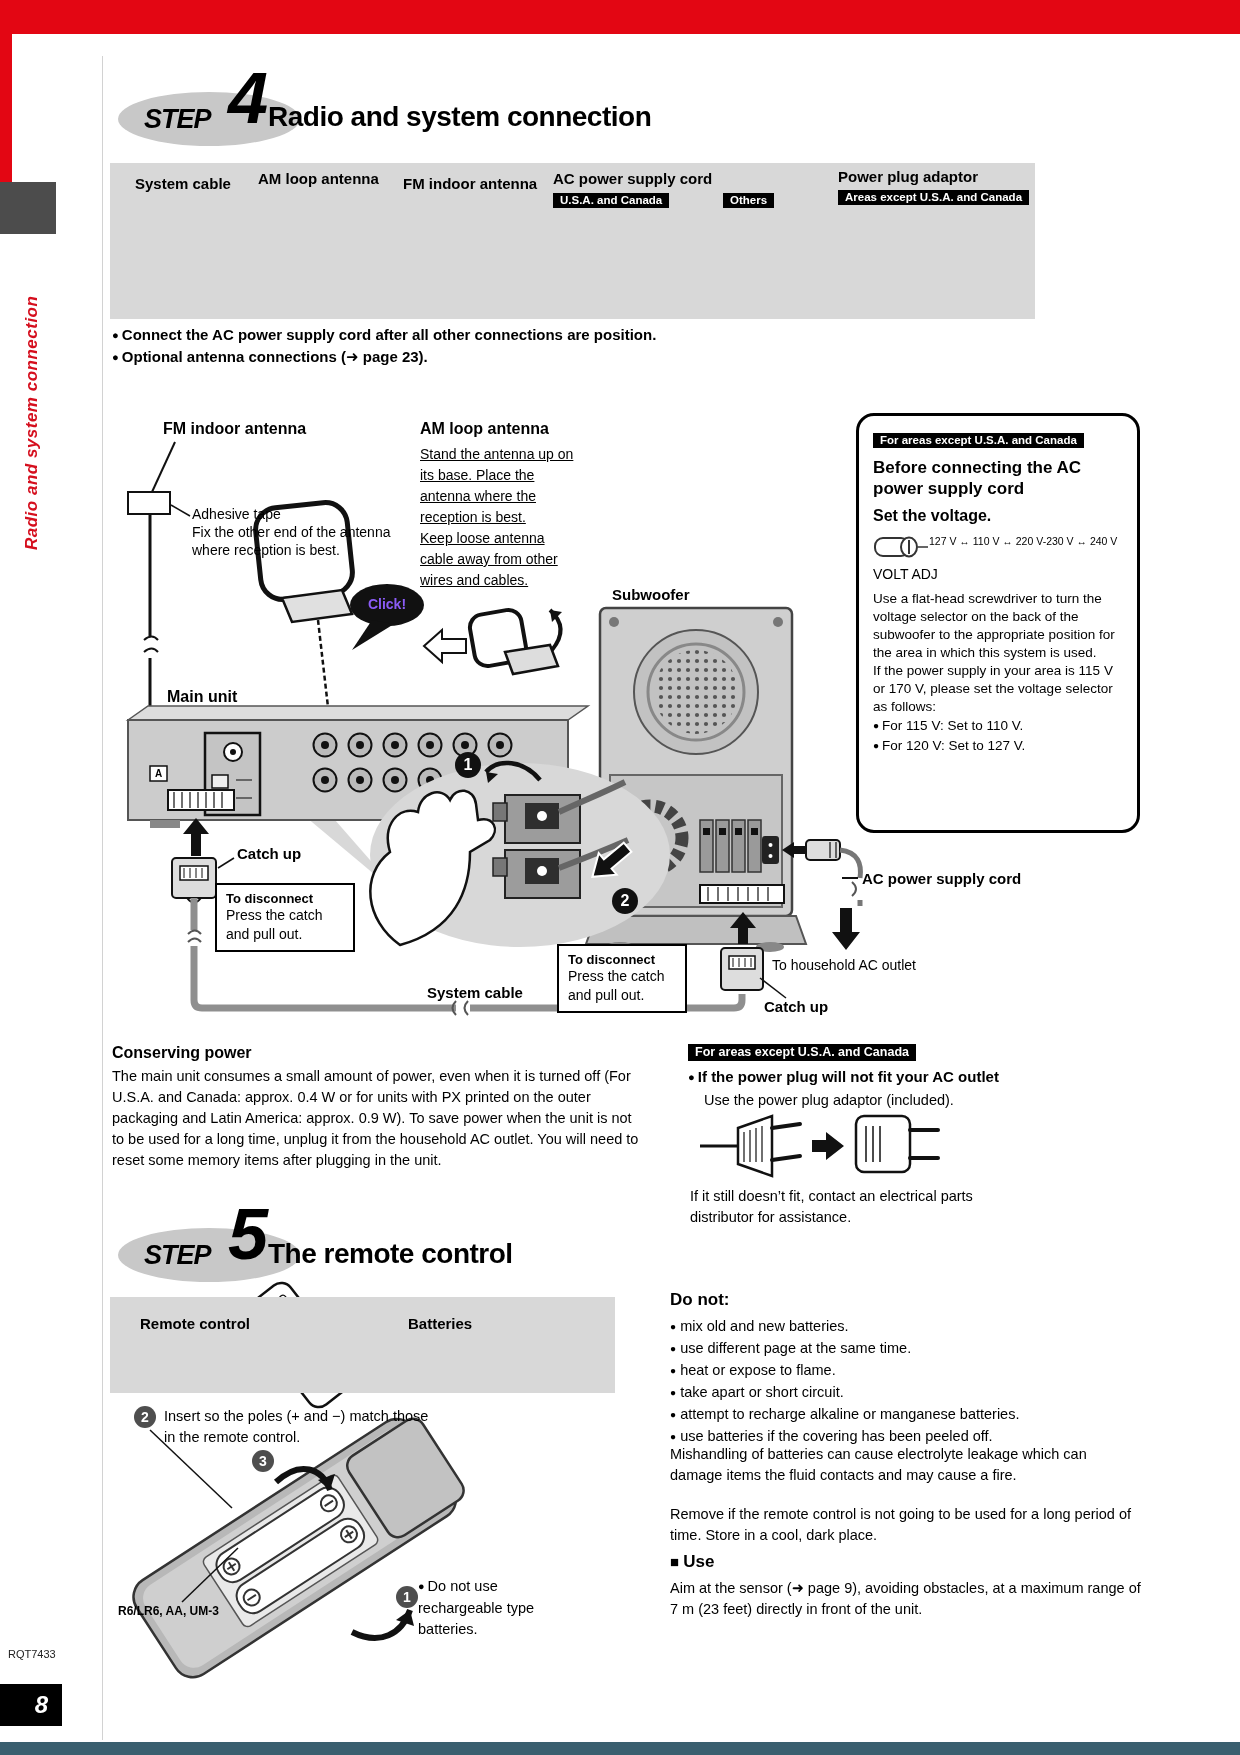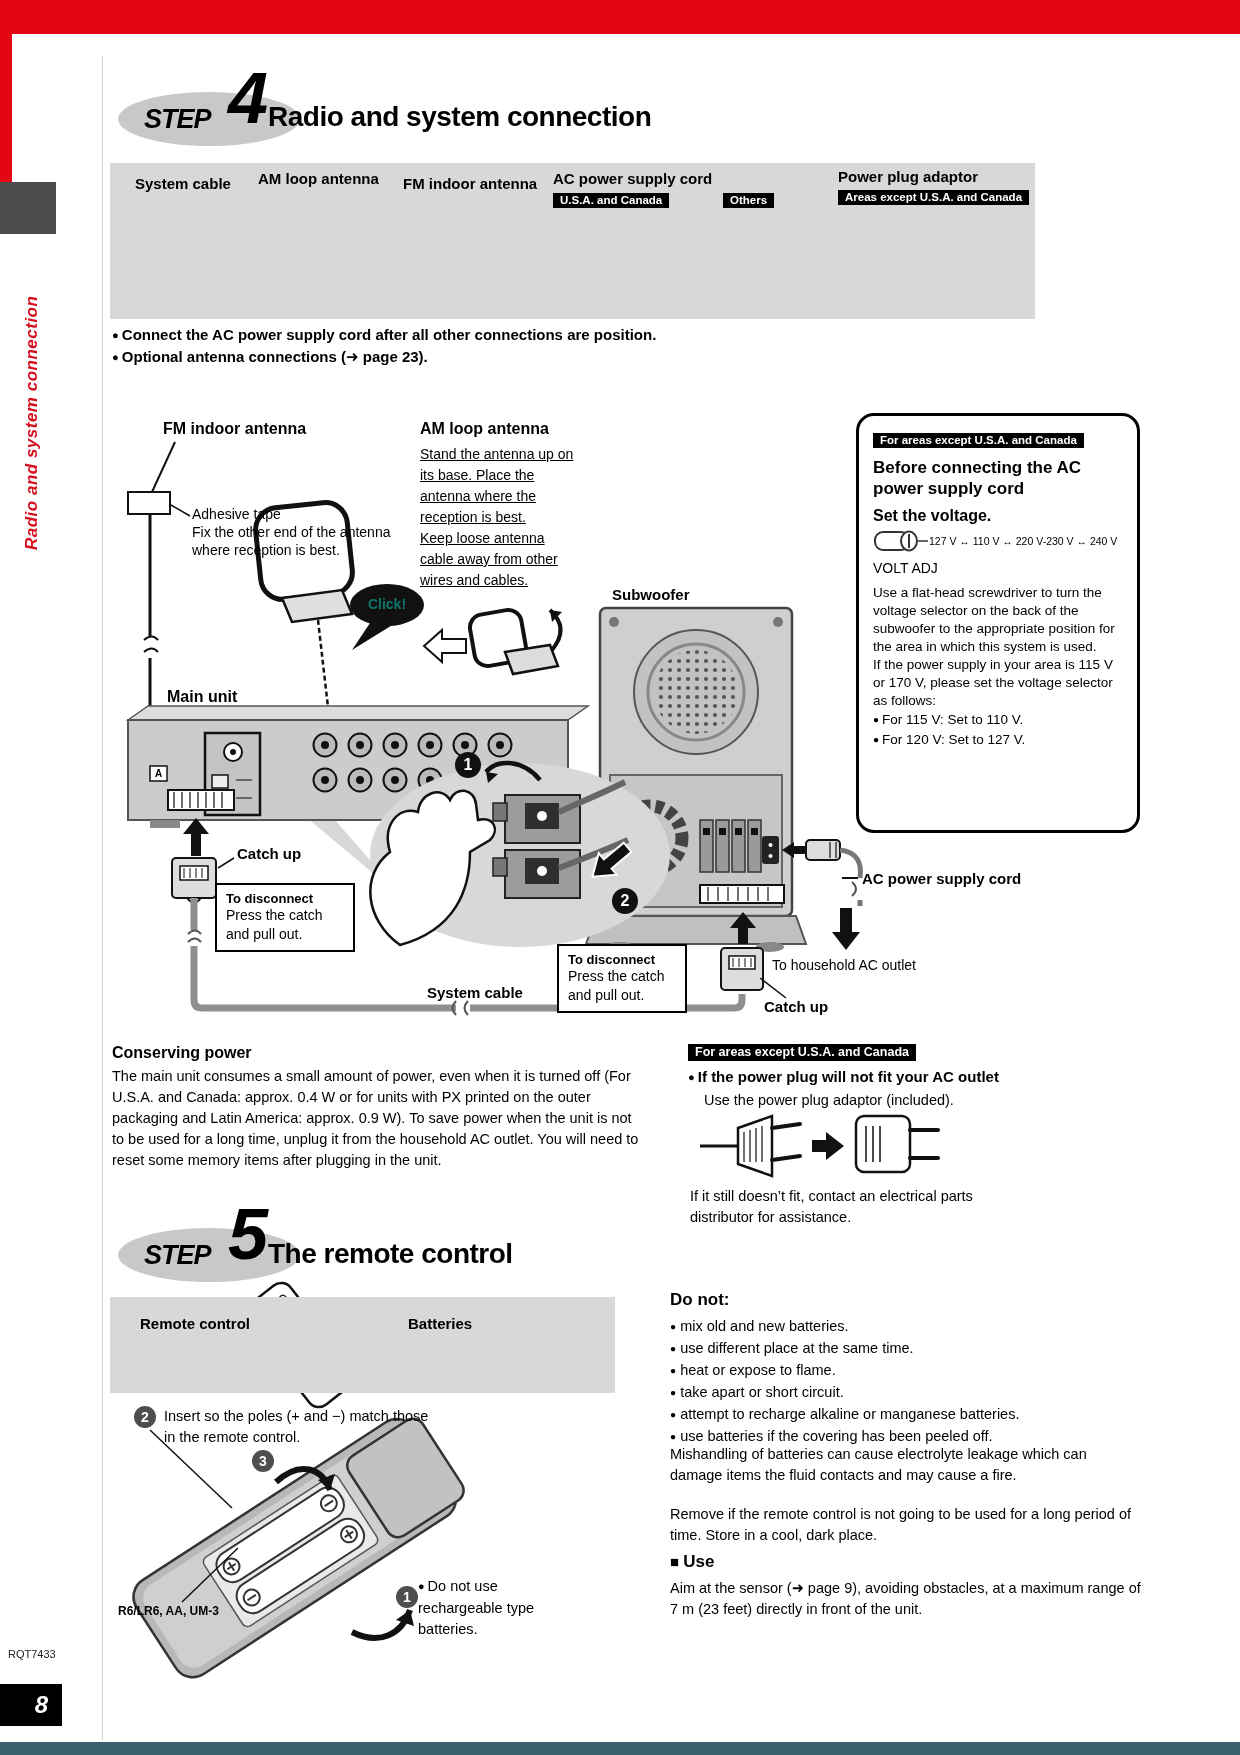--- a/index.html
+++ b/index.html
@@ -40,21 +40,21 @@
   .callout .ttl{font-weight:bold;font-size:13px;}
   .callout .ln{font-size:14px;line-height:19px;}
   .round-panel{border:3px solid #000;border-radius:18px;background:#fff;box-sizing:border-box;
                padding:14px 14px 10px;}
   .vp-head{font-weight:bold;font-size:17px;line-height:21px;margin-top:9px;}
   .vp-sub{font-weight:bold;font-size:16px;margin-top:8px;}
   .vp-scale{font-size:10.5px;white-space:nowrap;}
   .vp-volt{font-size:14px;margin-top:7px;}
   .vp-body{font-size:13.5px;line-height:18px;margin-top:8px;}
   .vp-bul{font-size:13.5px;line-height:19px;}
-  .click-txt{color:#0f766e;font-weight:bold;font-size:14px;text-align:center;}
+  .click-txt{color:#8b5cf6;font-weight:bold;font-size:14px;text-align:center;}
   .badge{background:#111;color:#fff;border-radius:50%;width:26px;height:26px;display:flex;
          align-items:center;justify-content:center;font-weight:bold;font-size:16px;}
   .badge.sm{width:22px;height:22px;font-size:14px;background:#4e4e4e;}
   .porta{font-size:10px;font-weight:bold;}
   ul.plain{list-style:none;margin:0;padding:0;}
   ul.plain li{font-size:14.5px;line-height:21px;}
   ul.plain li::before{content:"\25CF";font-size:.7em;margin-right:4px;position:relative;top:-1px;}
   .usehead{font-weight:bold;font-size:17px;}
   .usehead::before{content:"\25A0\00a0";font-size:15px;}
   .rlabel{font-weight:bold;font-size:12px;}
@@ -426,21 +426,21 @@
   <div class="abs t14" data-name="household-outlet-label" style="left:772px;top:956px;">To household AC outlet</div>
   <div class="abs h15" data-name="catch-up-label-2" style="left:764px;top:998px;">Catch up</div>
 
   <div class="abs badge" data-name="step-badge-1" style="left:455px;top:752px;">1</div>
   <div class="abs badge" data-name="step-badge-2" style="left:612px;top:888px;">2</div>
 
   <div class="abs round-panel" data-name="voltage-panel" style="left:856px;top:413px;width:284px;height:420px;">
     <span class="tag" data-name="voltage-panel-tag">For areas except U.S.A. and Canada</span>
     <div class="vp-head" data-name="voltage-panel-heading">Before connecting the AC power supply cord</div>
     <div class="vp-sub" data-name="voltage-panel-subheading">Set the voltage.</div>
-    <div style="display:flex;align-items:center;margin-top:4px;">
+    <div style="display:flex;align-items:flex-start;margin-top:10px;">
       <svg data-name="voltage-selector-icon" width="56" height="24" viewBox="0 0 56 24">
         <rect x="2" y="3" width="34" height="18" rx="8" fill="#fff" stroke="#333" stroke-width="2"></rect>
         <ellipse cx="36" cy="12" rx="8" ry="9.5" fill="#fff" stroke="#333" stroke-width="2"></ellipse>
         <line x1="36" y1="5" x2="36" y2="19" stroke="#333" stroke-width="2"></line>
         <line x1="45" y1="12" x2="55" y2="12" stroke="#333" stroke-width="1.5"></line>
       </svg>
       <span class="vp-scale" data-name="voltage-scale">127 V ↔ 110 V ↔ 220 V-230 V ↔ 240 V</span>
     </div>
     <div class="vp-volt" data-name="volt-adj-label">VOLT ADJ</div>
     <div class="vp-body prel" data-name="voltage-panel-body">Use a flat-head screwdriver to turn the voltage selector on the back of the subwoofer to the appropriate position for the area in which this system is used.
@@ -471,21 +471,21 @@
 in the remote control.</div>
 
   <div class="abs badge sm" data-name="install-badge-3" style="left:252px;top:1450px;background:#4e4e4e;">3</div>
   <div class="abs badge sm" data-name="install-badge-1" style="left:396px;top:1586px;background:#4e4e4e;">1</div>
   <div class="abs rlabel" data-name="battery-type-label" style="left:118px;top:1604px;">R6/LR6, AA, UM-3</div>
   <div class="abs t145 bul" data-name="no-rechargeable-note" style="left:418px;top:1576px;width:132px;">Do not use rechargeable type batteries.</div>
 
   <div class="abs usehead" data-name="do-not-heading" style="left:670px;top:1290px;">Do not:</div>
   <ul class="plain abs" data-name="do-not-list" style="left:670px;top:1316px;width:472px;">
     <li data-name="do-not-item">mix old and new batteries.</li>
-    <li data-name="do-not-item">use different place at the same time.</li>
+    <li data-name="do-not-item">use different page at the same time.</li>
     <li data-name="do-not-item">heat or expose to flame.</li>
     <li data-name="do-not-item">take apart or short circuit.</li>
     <li data-name="do-not-item">attempt to recharge alkaline or manganese batteries.</li>
     <li data-name="do-not-item">use batteries if the covering has been peeled off.</li>
   </ul>
   <div class="abs t145" data-name="battery-warning" style="left:670px;top:1444px;width:472px;">Mishandling of batteries can cause electrolyte leakage which can damage items the fluid contacts and may cause a fire.</div>
   <div class="abs t145" data-name="battery-remove-note" style="left:670px;top:1504px;width:472px;">Remove if the remote control is not going to be used for a long period of time. Store in a cool, dark place.</div>
   <div class="abs usehead" data-name="use-heading" style="left:670px;top:1552px;">Use</div>
   <div class="abs t145" data-name="use-body" style="left:670px;top:1578px;width:478px;">Aim at the sensor (➜ page 9), avoiding obstacles, at a maximum range of 7 m (23 feet) directly in front of the unit.</div>
 

